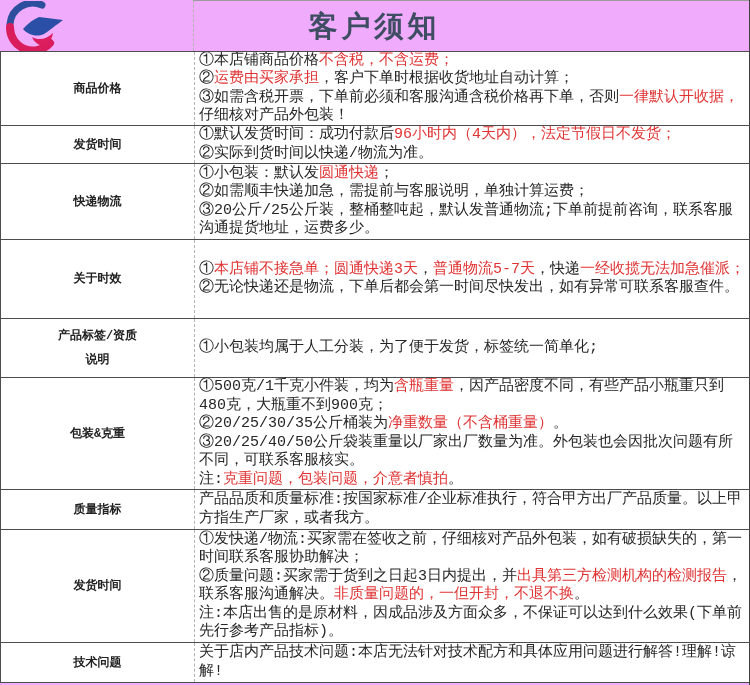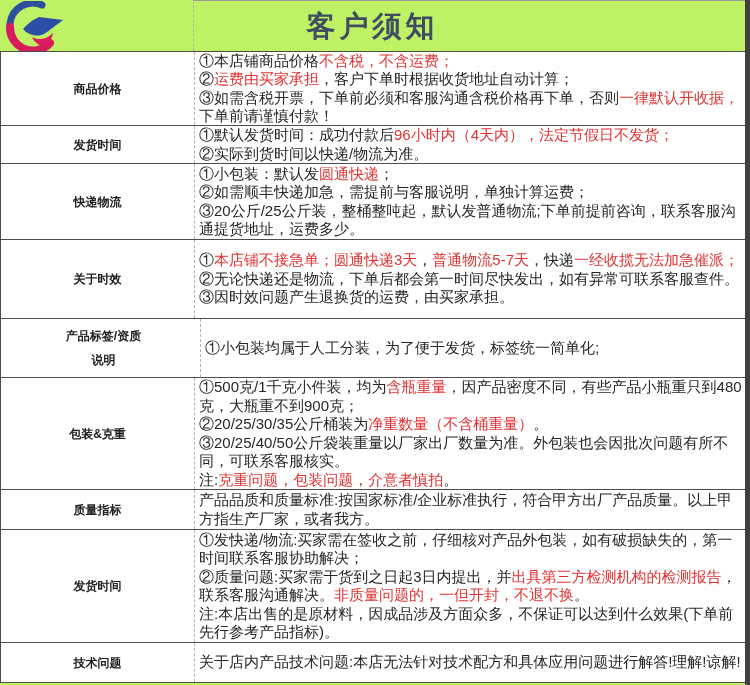--- a/index.html
+++ b/index.html
@@ -1,17 +1,17 @@
 <!DOCTYPE html>
 <html><head>
 <meta charset="utf-8">
 <style>
   html,body{margin:0;padding:0;background:#ffffff;}
   body{width:750px;height:685px;font-family:"Liberation Sans",sans-serif;-webkit-font-smoothing:antialiased;}
-  .page{position:relative;width:750px;height:685px;box-sizing:border-box;background:#bef264;border-right:5px solid #404040;overflow:hidden;}
+  .page{position:relative;width:750px;height:685px;box-sizing:border-box;background:#f0abfc;border-right:1px solid #404040;overflow:hidden;font-family:Liberation Mono, monospace;}
 
   
   .header{position:relative;height:52px;box-sizing:border-box;border-bottom:1px solid #4d4d4d;}
   .header::before{content:"";position:absolute;left:193px;top:0;bottom:0;border-left:1px dashed #b3b3b3;}
   .header::after{content:"";position:absolute;left:193px;right:0;top:0;border-top:1px solid #9a9a9a;}
   .title{position:absolute;left:0;width:100%;top:7px;text-align:center;font-size:29px;font-weight:bold;letter-spacing:4px;color:#3f4d63;}
   .logo{position:absolute;left:6px;top:1px;width:58px;height:50px;z-index:2;}
 
   
   .tbody{border-left:1px solid #4d4d4d;box-sizing:border-box;}
@@ -35,21 +35,21 @@
       </svg>
     </div>
     <div class="title">客户须知</div>
   </div>
   <div class="tbody" id="tbody">
       <div class="row" style="height: 74px;">
         <div class="label">商品价格</div>
         <div class="content">
           <p><span>①本店铺商品价格</span><span class="red">不含税，不含运费；</span></p>
           <p><span>②</span><span class="red">运费由买家承担</span><span>，客户下单时根据收货地址自动计算；</span></p>
-          <p><span>③如需含税开票，下单前必须和客服沟通含税价格再下单，否则</span><span class="red">一律默认开收据，</span><span>下单前请谨慎付款！</span></p>
+          <p><span>③如需含税开票，下单前必须和客服沟通含税价格再下单，否则</span><span class="red">一律默认开收据，</span><span>仔细核对产品外包装！</span></p>
         </div>
       </div>
       <div class="row" style="height: 38px;">
         <div class="label">发货时间</div>
         <div class="content">
           <p><span>①默认发货时间：成功付款后</span><span class="red">96小时内（4天内），法定节假日不发货；</span></p>
           <p><span>②实际到货时间以快递/物流为准。</span></p>
         </div>
       </div>
       <div class="row" style="height: 76px;">
@@ -58,24 +58,23 @@
           <p><span>①小包装：默认发</span><span class="red">圆通快递</span><span>；</span></p>
           <p><span>②如需顺丰快递加急，需提前与客服说明，单独计算运费；</span></p>
           <p><span>③20公斤/25公斤装，整桶整吨起，默认发普通物流;下单前提前咨询，联系客服沟通提货地址，运费多少。</span></p>
         </div>
       </div>
       <div class="row" style="height: 79px;">
         <div class="label">关于时效</div>
         <div class="content">
           <p><span>①</span><span class="red">本店铺不接急单；圆通快递3天</span><span>，</span><span class="red">普通物流5-7天</span><span>，快递</span><span class="red">一经收揽无法加急催派；</span></p>
           <p><span>②无论快递还是物流，下单后都会第一时间尽快发出，如有异常可联系客服查件。</span></p>
-          <p><span>③因时效问题产生退换货的运费，由买家承担。</span></p>
         </div>
       </div>
-      <div class="row" style="height: 59px; padding-left: 6px;">
+      <div class="row" style="height: 59px;">
         <div class="label">产品标签/资质
 说明</div>
         <div class="content">
           <p><span>①小包装均属于人工分装，为了便于发货，标签统一简单化;</span></p>
         </div>
       </div>
       <div class="row" style="height: 112px;">
         <div class="label">包装&amp;克重</div>
         <div class="content">
           <p><span>①500克/1千克小件装，均为</span><span class="red">含瓶重量</span><span>，因产品密度不同，有些产品小瓶重只到480克，大瓶重不到900克；</span></p>

